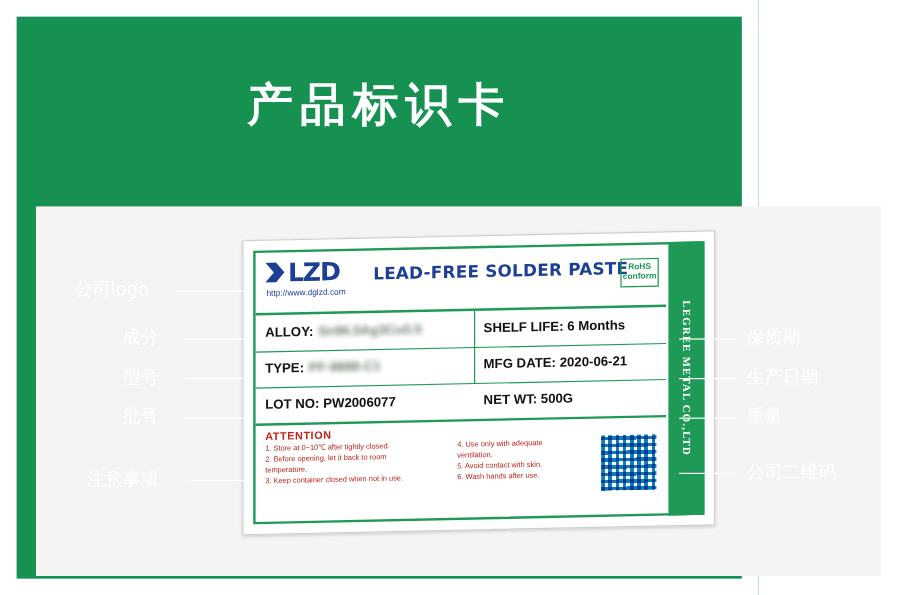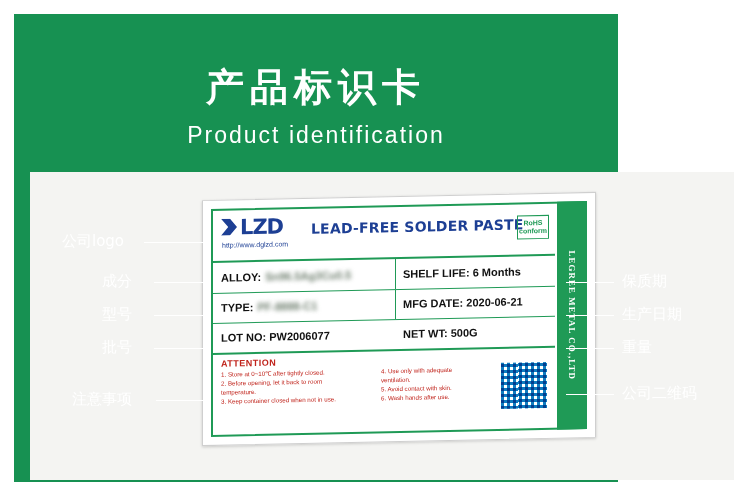--- a/index.html
+++ b/index.html
@@ -254,21 +254,20 @@
     background: #ffffff;
   }
 </style>
 </head>
 <body>
 
 <div class="page">
   <div class="inner">
 
     <div class="title-zh">产品标识卡</div>
-    <div class="title-en">Product identification</div>
 
     <div class="card">
 
       <div class="label">
         <div class="label-frame">
 
           <div class="lab-head">
             <div class="logo-mark"></div>
             <div class="logo-text">LZD</div>
             <div class="logo-url">http://www.dglzd.com</div>

